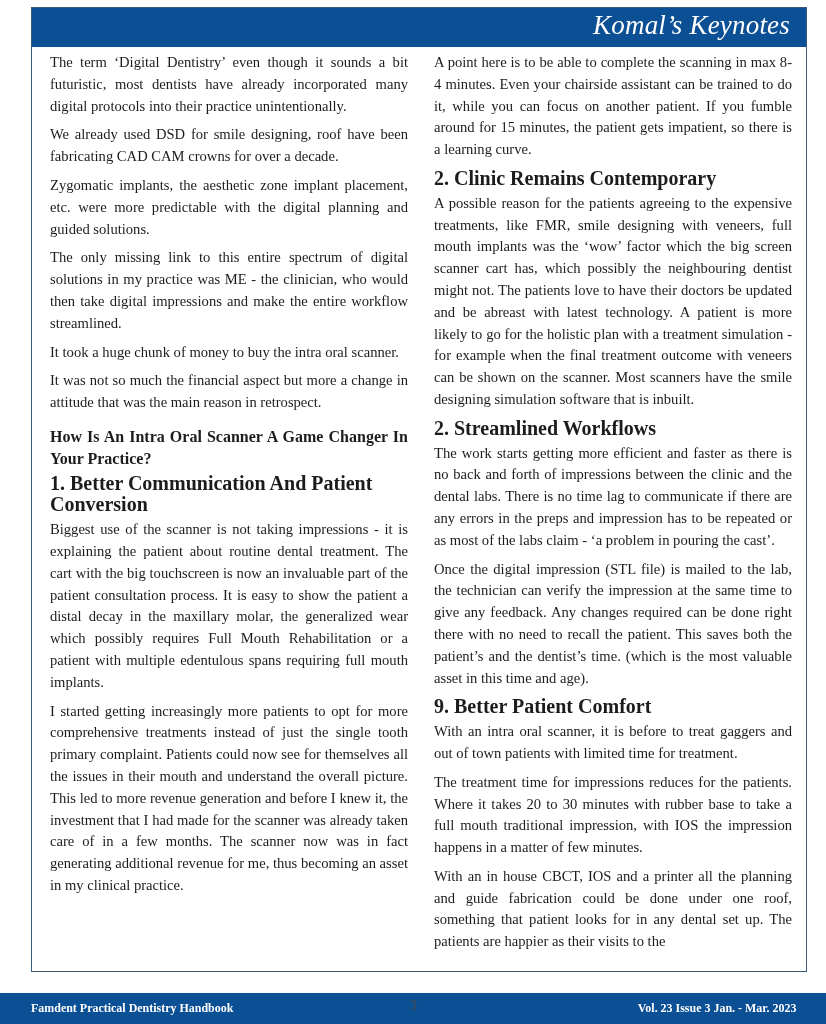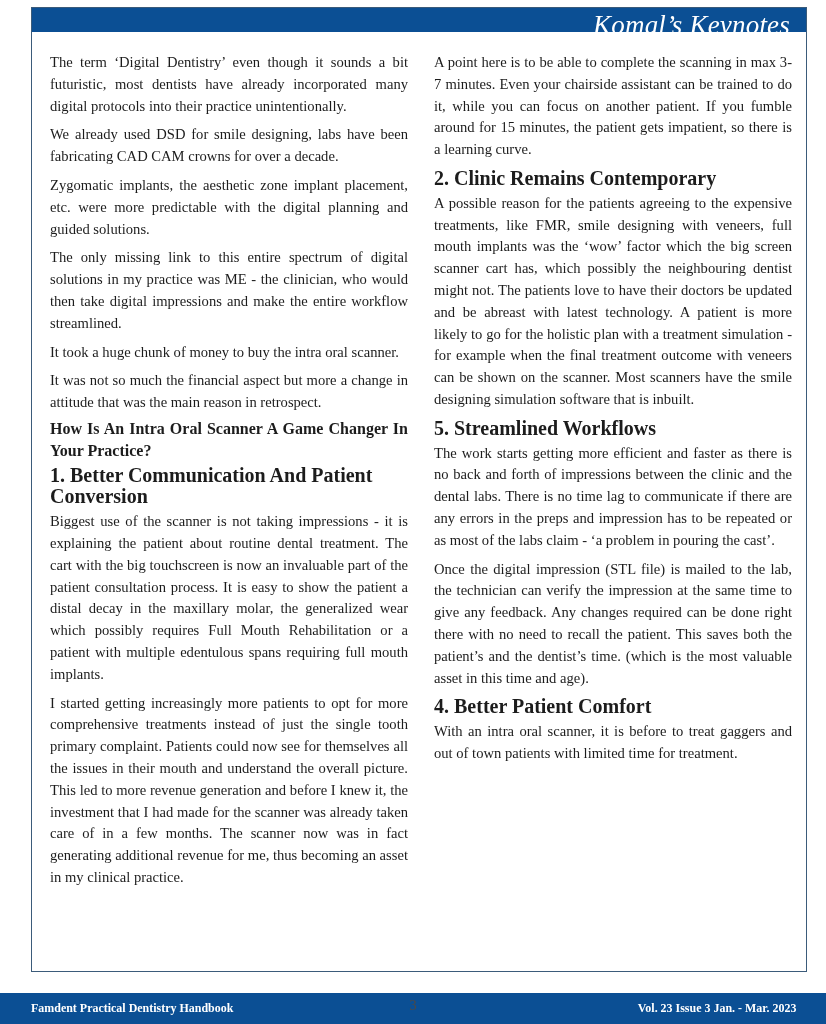--- a/index.html
+++ b/index.html
@@ -7,21 +7,21 @@
     width: 826px; height: 1024px; background: #ffffff;
     position: relative; overflow: hidden;
     font-family: "Liberation Serif", "DejaVu Serif", serif;
     color: #1c1c1c;
   }
   .frame {
     position: absolute; left: 31px; top: 7px; width: 776px; height: 965px;
     border: 1.5px solid #3b5b7a; box-sizing: border-box; background: #fff;
   }
   .header-bar {
-    position: absolute; left: 0; top: 0; right: 0; height: 24px;
+    position: absolute; left: 0; top: 0; right: 0; height: 39px;
     background: #0b4f94;
   }
   .header-title {
     position: absolute; right: 16px; top: 2px;
     font-family: "Liberation Serif", "DejaVu Serif", serif;
     font-style: italic; font-size: 27px; color: #ffffff; letter-spacing: 0.2px;
   }
   .columns {
     position: absolute; left: 0; top: 36px; right: 0; bottom: 0;
   }
@@ -67,40 +67,42 @@
 <body>
 
 <div class="frame">
   <div class="header-bar">
     <div class="header-title">Komal’s Keynotes</div>
   </div>
 
   <div class="columns">
     <div class="col left">
       <p>The term ‘Digital Dentistry’ even though it sounds a bit futuristic, most dentists have already incorporated many digital protocols into their practice unintentionally.</p>
-      <p>We already used DSD for smile designing, labs have been fabricating CAD CAM crowns for over a decade.</p>
+      <p>We already used DSD for smile designing, roof have been fabricating CAD CAM crowns for over a decade.</p>
       <p>Zygomatic implants, the aesthetic zone implant placement, etc. were more predictable with the digital planning and guided solutions.</p>
       <p>The only missing link to this entire spectrum of digital solutions in my practice was ME - the clinician, who would then take digital impressions and make the entire workflow streamlined.</p>
       <p>It took a huge chunk of money to buy the intra oral scanner.</p>
-      <p style="margin-bottom:4px;">It was not so much the financial aspect but more a change in attitude that was the main reason in retrospect.</p>
+      <p style="margin-bottom:12px;">It was not so much the financial aspect but more a change in attitude that was the main reason in retrospect.</p>
       <h2>How Is An Intra Oral Scanner A Game Changer In Your Practice?</h2>
       <h3>1. Better Communication And Patient Conversion</h3>
       <p>Biggest use of the scanner is not taking impressions - it is explaining the patient about routine dental treatment. The cart with the big touchscreen is now an invaluable part of the patient consultation process. It is easy to show the patient a distal decay in the maxillary molar, the generalized wear which possibly requires Full Mouth Rehabilitation or a patient with multiple edentulous spans requiring full mouth implants.</p>
       <p>I started getting increasingly more patients to opt for more comprehensive treatments instead of just the single tooth primary complaint. Patients could now see for themselves all the issues in their mouth and understand the overall picture. This led to more revenue generation and before I knew it, the investment that I had made for the scanner was already taken care of in a few months. The scanner now was in fact generating additional revenue for me, thus becoming an asset in my clinical practice.</p>
     </div>
 
     <div class="col right">
-      <p>A point here is to be able to complete the scanning in max 3-7 minutes. Even your chairside assistant can be trained to do it, while you can focus on another patient. If you fumble around for 15 minutes, the patient gets impatient, so there is a learning curve.</p>
+      <p>A point here is to be able to complete the scanning in max 8-4 minutes. Even your chairside assistant can be trained to do it, while you can focus on another patient. If you fumble around for 15 minutes, the patient gets impatient, so there is a learning curve.</p>
       <h3>2. Clinic Remains Contemporary</h3>
       <p>A possible reason for the patients agreeing to the expensive treatments, like FMR, smile designing with veneers, full mouth implants was the ‘wow’ factor which the big screen scanner cart has, which possibly the neighbouring dentist might not. The patients love to have their doctors be updated and be abreast with latest technology. A patient is more likely to go for the holistic plan with a treatment simulation - for example when the final treatment outcome with veneers can be shown on the scanner. Most scanners have the smile designing simulation software that is inbuilt.</p>
-      <h3>5. Streamlined Workflows</h3>
+      <h3>2. Streamlined Workflows</h3>
       <p>The work starts getting more efficient and faster as there is no back and forth of impressions between the clinic and the dental labs. There is no time lag to communicate if there are any errors in the preps and impression has to be repeated or as most of the labs claim - ‘a problem in pouring the cast’.</p>
       <p>Once the digital impression (STL file) is mailed to the lab, the technician can verify the impression at the same time to give any feedback. Any changes required can be done right there with no need to recall the patient. This saves both the patient’s and the dentist’s time. (which is the most valuable asset in this time and age).</p>
-      <h3>4. Better Patient Comfort</h3>
+      <h3>9. Better Patient Comfort</h3>
       <p>With an intra oral scanner, it is before to treat gaggers and out of town patients with limited time for treatment.</p>
+      <p>The treatment time for impressions reduces for the patients. Where it takes 20 to 30 minutes with rubber base to take a full mouth traditional impression, with IOS the impression happens in a matter of few minutes.</p>
+      <p>With an in house CBCT, IOS and a printer all the planning and guide fabrication could be done under one roof, something that patient looks for in any dental set up. The patients are happier as their visits to the</p>
     </div>
   </div>
 </div>
 
 <div class="footer"></div>
 <svg class="footer-notch" width="100" height="31" viewBox="0 0 100 31" style="position:absolute;left:363px;top:993px;">
   <polygon points="12,0 88,0 100,31 0,31" fill="#ffffff"></polygon>
 </svg>
 <div class="footer-left">Famdent Practical Dentistry Handbook</div>
 <div class="page-number">3</div>

